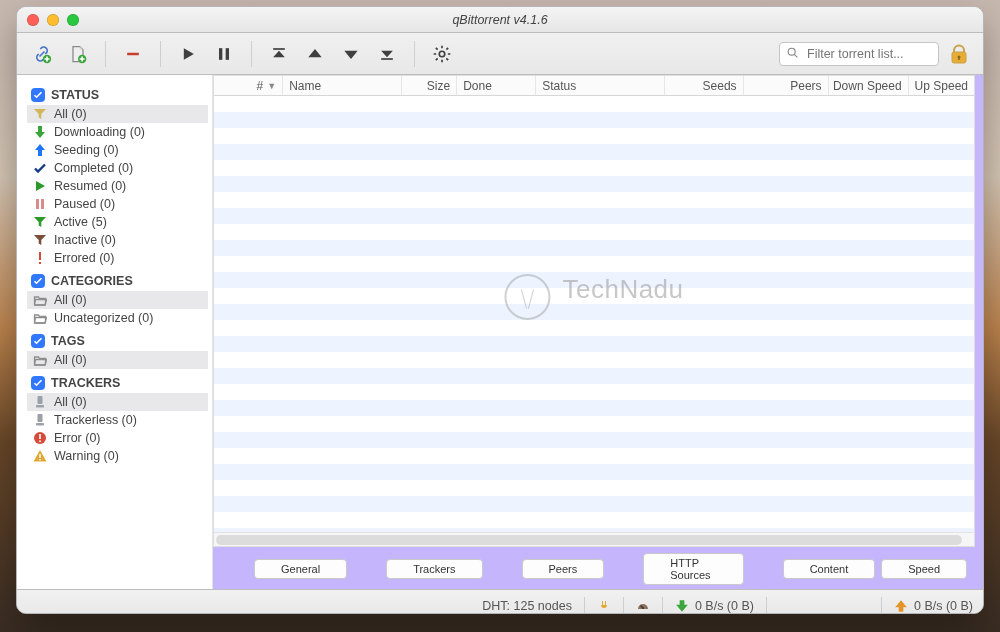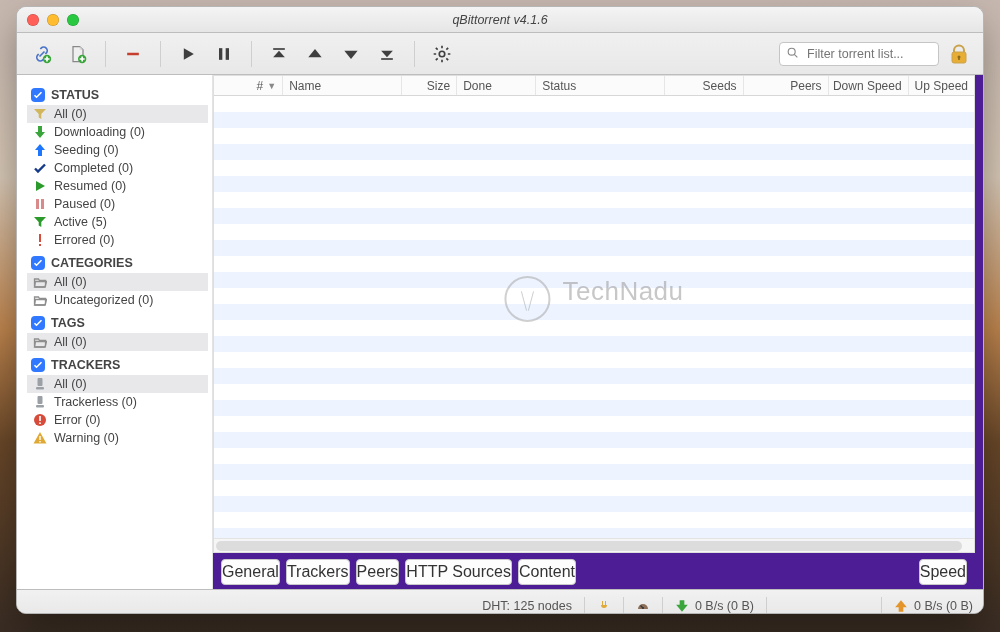--- a/index.html
+++ b/index.html
@@ -62,21 +62,21 @@
   .tb-sep{width:1px;height:26px;background:var(--divider);margin:0 6px;}
   .spacer{flex:1;}
   .search{
     width:160px;height:24px;background:#fff;border:1px solid #c5c5c5;border-radius:4px;
     display:flex;align-items:center;padding:0 6px;gap:6px;color:#888;
   }
   .search input{border:0;outline:0;font:inherit;width:100%;color:#444;background:transparent;}
   .search svg{width:13px;height:13px;fill:#888;}
   .lock{width:28px;height:26px;display:flex;align-items:center;justify-content:center;}
   
-  .body{flex:1;display:flex;background:#4c1d95;overflow:hidden;}
+  .body{flex:1;display:flex;background:#c4b5fd;overflow:hidden;}
   
   .sidebar{
     width:196px;background:#fff;border-right:1px solid #e3e3e3;
     padding:6px 4px 6px 10px;overflow:auto;
   }
   .sec-head{
     display:flex;align-items:center;font-weight:700;color:#444;
     padding:3px 4px;margin-top:4px;
   }
   .sec-head .chk{
@@ -128,21 +128,21 @@
   }
   .wm .ring::before{left:17px;transform:rotate(-15deg);}
   .wm .ring::after{right:17px;transform:rotate(15deg);}
   .hscroll{height:14px;border-top:1px solid #e3e3e3;background:#f6f6f6;position:relative;}
   .hscroll .thumb{position:absolute;left:2px;top:2px;height:10px;width:calc(100% - 14px);background:#dcdcdc;border-radius:5px;}
   
   .tabs{
     display:flex;align-items:center;gap:6px;padding:6px 8px 4px 8px;
   }
   .gbtn{
-    padding:3px 0;background:var(--btn-bg);border:1px solid var(--btn-bd);border-radius:4px;font-size:16px;color:#333;
+    padding:3px 26px;background:var(--btn-bg);border:1px solid var(--btn-bd);border-radius:4px;font-size:11px;color:#333;margin-left:33px;
   }
   .tabs .right{margin-left:auto;}
   
   .statusbar{
     height:24px;background:linear-gradient(#f1f1f1,#e9e9e9);border-top:1px solid var(--chrome-border);
     display:flex;align-items:flex-end;color:#555;font-size:12.5px;padding:0 10px;gap:12px;
   }
   .statusbar .seg{display:flex;align-items:center;gap:6px;}
   .vsep{width:1px;height:16px;background:var(--divider);}
   .statusbar .grow{flex:1;}
@@ -322,20 +322,28 @@
             <span class="ic">
               <svg viewBox="0 0 14 14">
                 <path fill="#2a9a2a" d="M1 2h12l-4.7 5v5l-2.6-1.6V7z"></path>
               </svg>
             </span>
             <span>Active (5)</span>
           </div>
           <div class="item">
             <span class="ic">
               <svg viewBox="0 0 14 14">
+                <path fill="#7b4d3a" d="M1 2h12l-4.7 5v5l-2.6-1.6V7z"></path>
+              </svg>
+            </span>
+            <span>Inactive (0)</span>
+          </div>
+          <div class="item">
+            <span class="ic">
+              <svg viewBox="0 0 14 14">
                 <rect x="6" y="1" width="2" height="8" fill="#d64b3a"></rect>
                 <rect x="6" y="11" width="2" height="2" fill="#d64b3a"></rect>
               </svg>
             </span>
             <span>Errored (0)</span>
           </div>
         </div>
 
       <div class="sec-head">
         <span class="chk">

